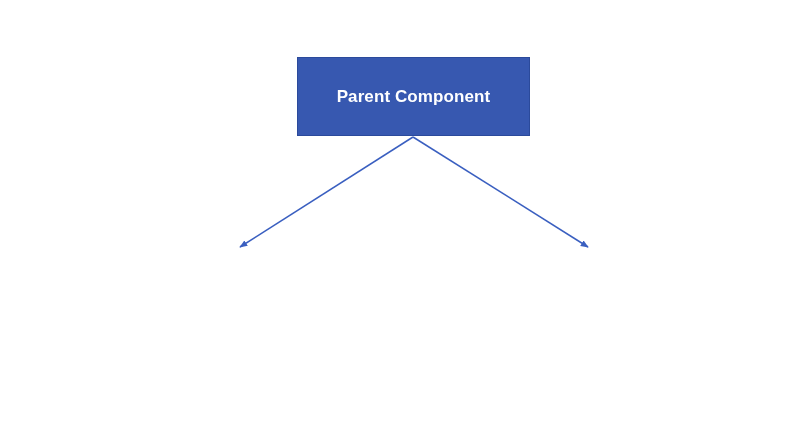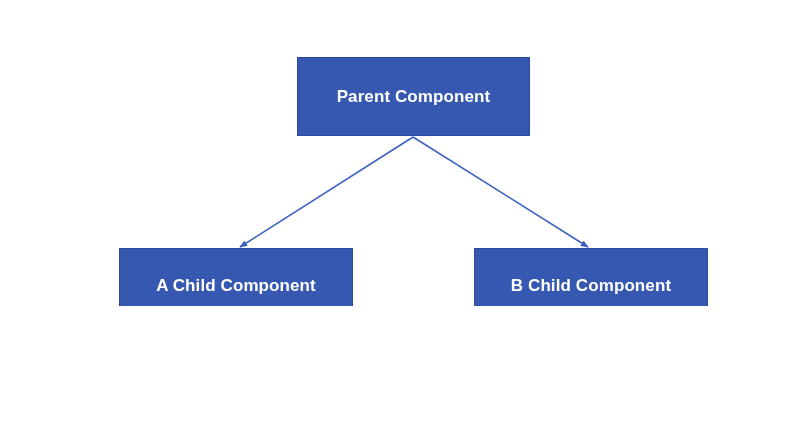--- a/index.html
+++ b/index.html
@@ -82,21 +82,15 @@
 
     <line x1="413" y1="137" x2="240" y2="247" stroke="#3a5fc0" stroke-width="1.5" marker-end="url(#arrow-left)"></line>
 
     <line x1="413" y1="137" x2="588" y2="247" stroke="#3a5fc0" stroke-width="1.5" marker-end="url(#arrow-right)"></line>
   </svg>
 
   <div id="node-parent" class="node">
     <span class="node-label">Parent Component</span>
   </div>
 
-  <div id="node-child-a" class="node">
-    <span class="node-label">A Child Component</span>
-  </div>
 
-  <div id="node-child-b" class="node">
-    <span class="node-label">B Child Component</span>
-  </div>
 
 </div>
 
 </body></html>

